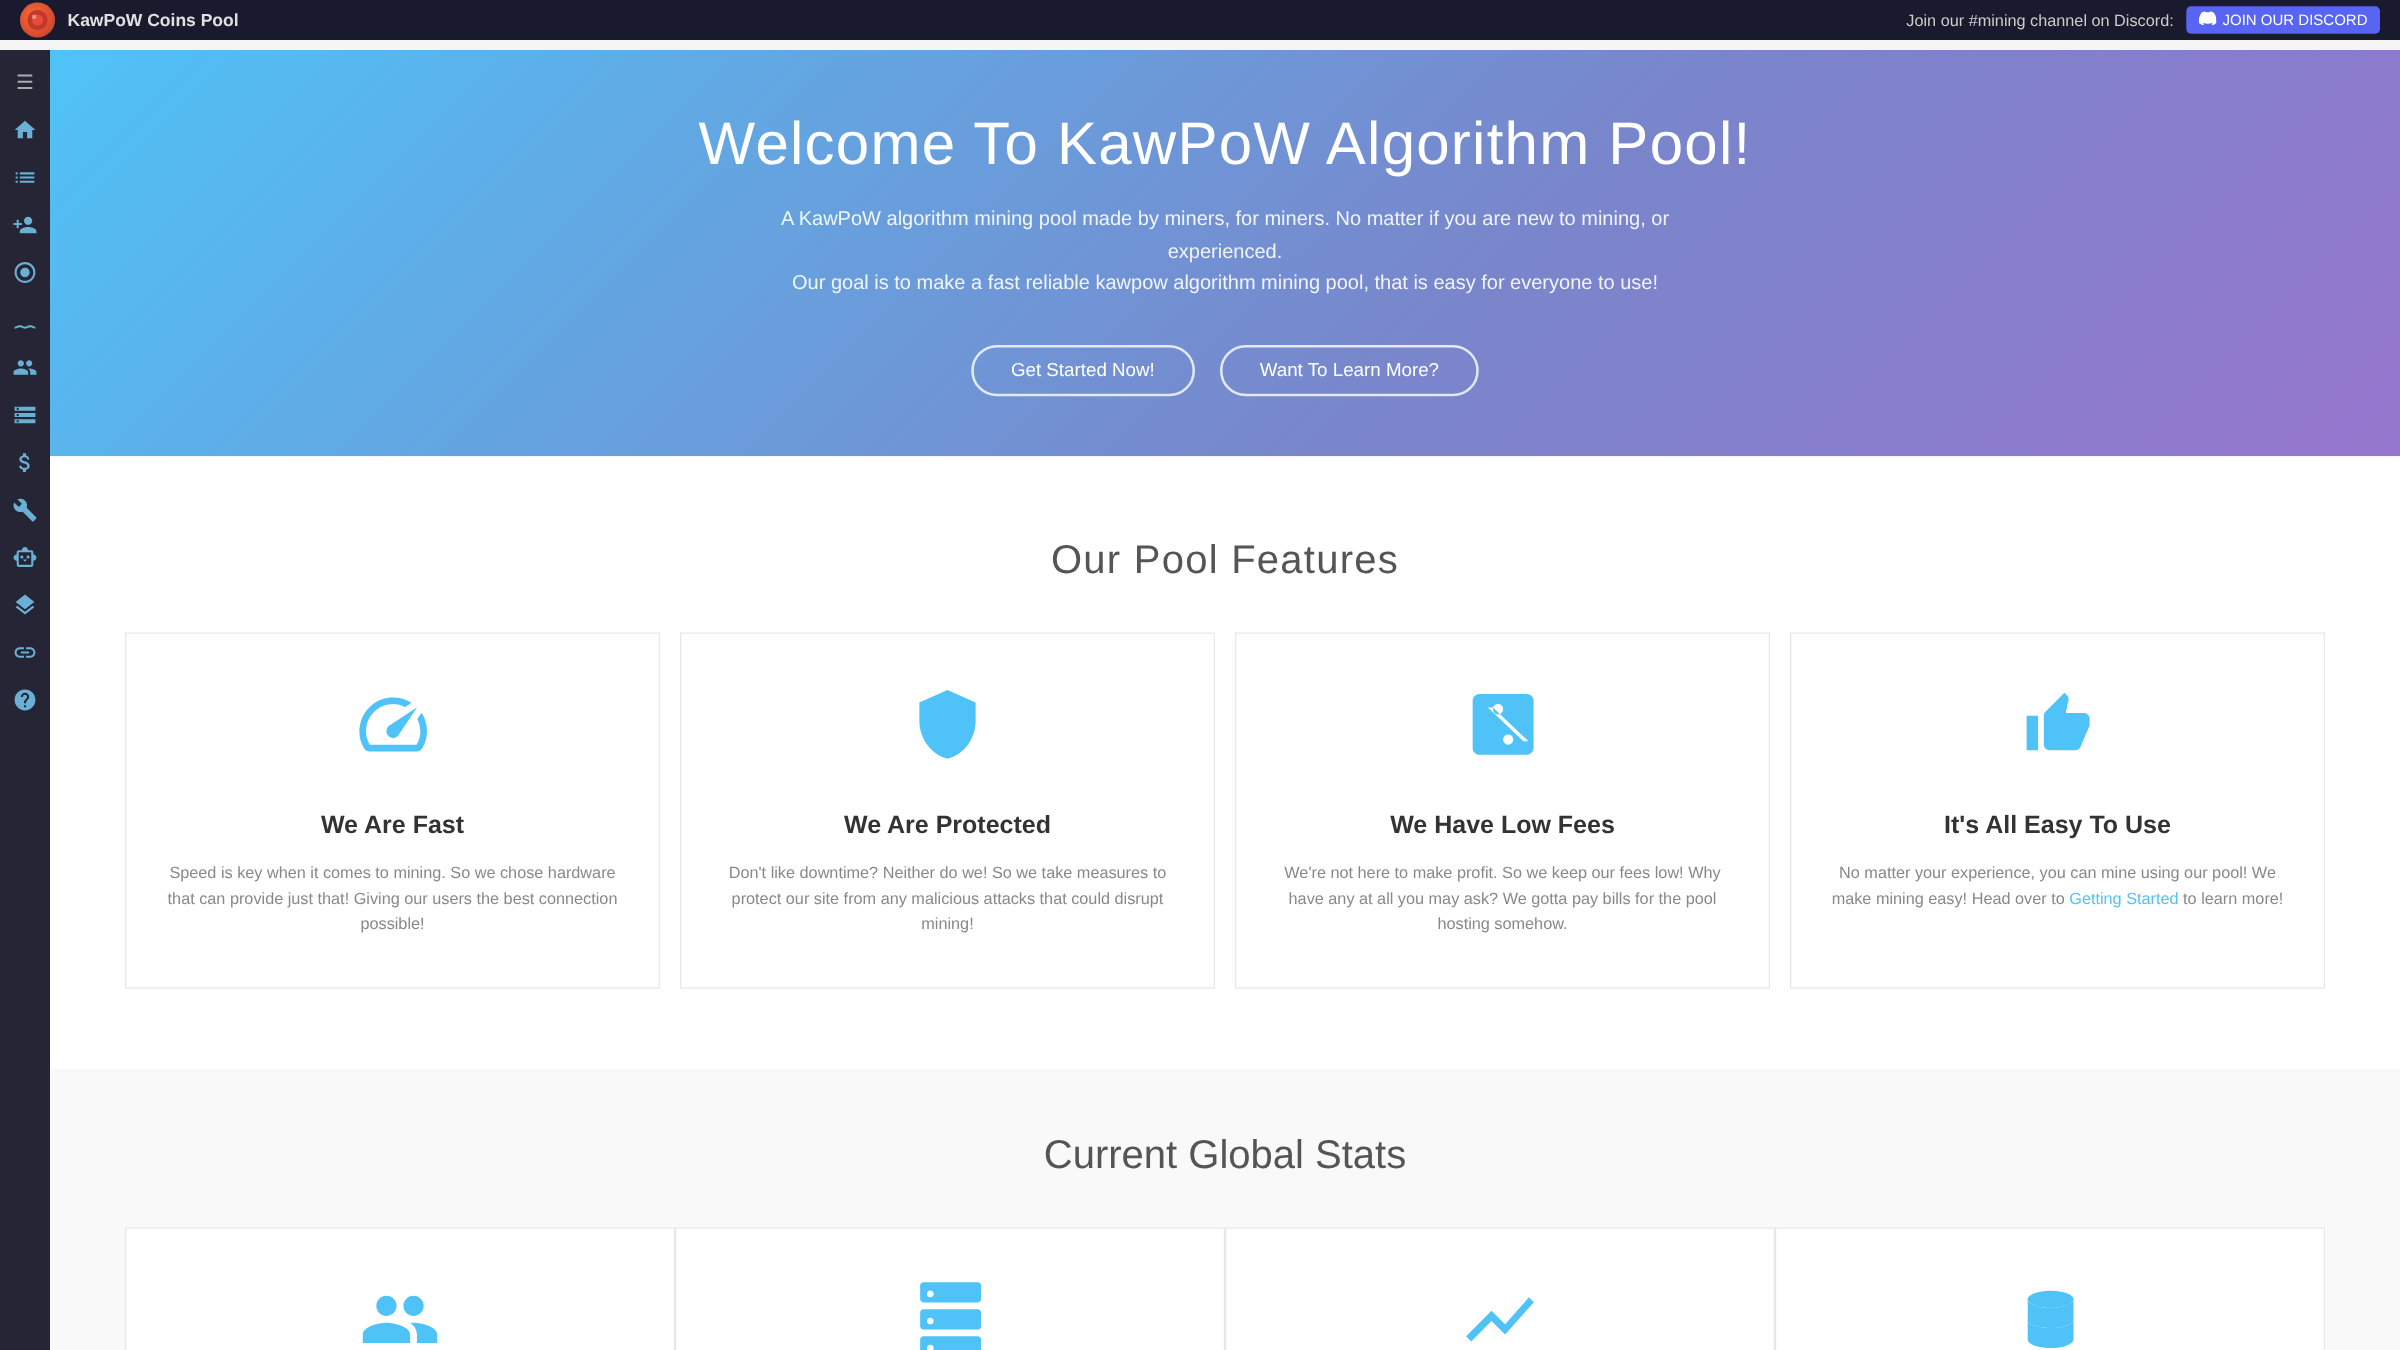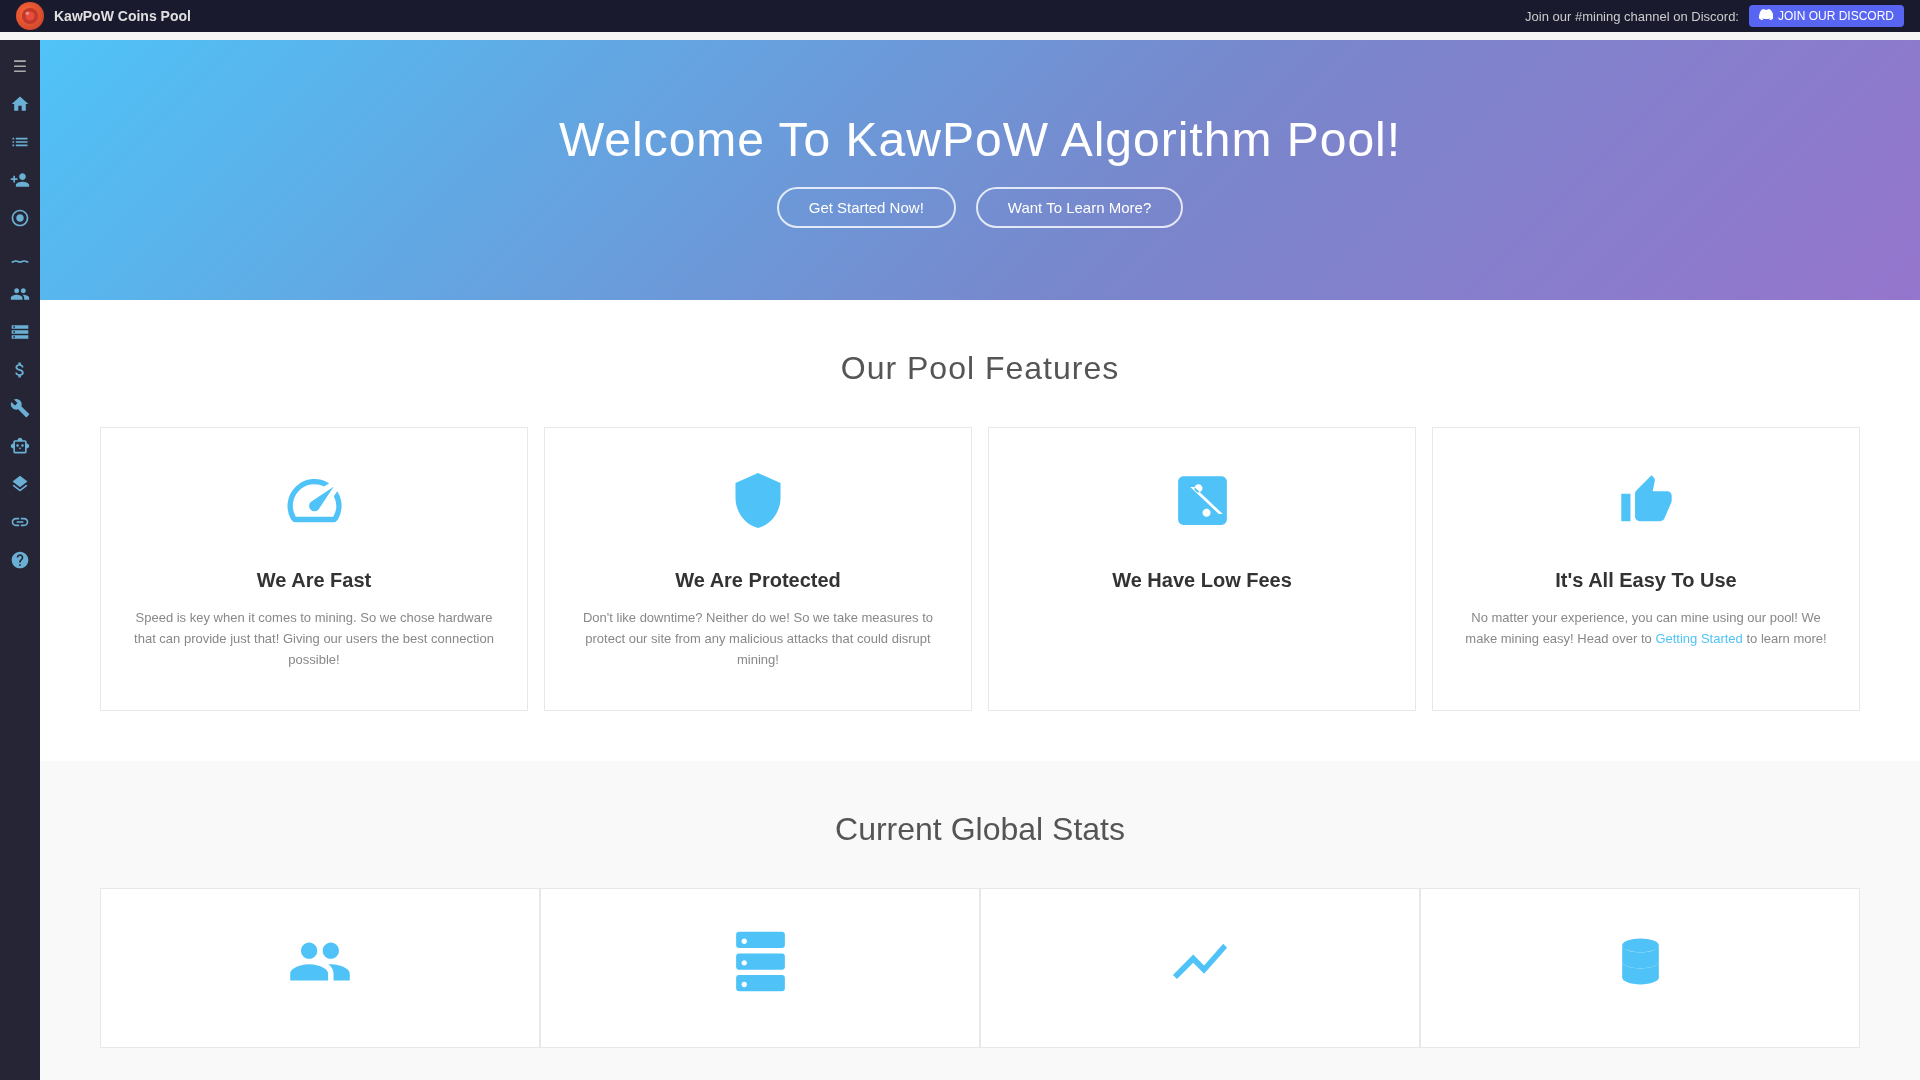--- a/index.html
+++ b/index.html
@@ -101,21 +101,21 @@
       padding: 10px 30px;
       border-radius: 30px;
       font-size: 15px;
       cursor: pointer;
       transition: background 0.2s;
     }
 
     
     .section {
       background: #fff;
-      padding: 50px 60px;
+      padding: 64px 60px;
     }
     .section-title {
       text-align: center;
       font-size: 32px;
       font-weight: 300;
       color: #555;
       margin-bottom: 40px;
       letter-spacing: 1px;
     }
 
@@ -281,20 +281,24 @@
     <svg width="20" height="20" viewBox="0 0 24 24" fill="#6ab0d4">
         <path d="M12 2C6.48 2 2 6.48 2 12s4.48 10 10 10 10-4.48 10-10S17.52 2 12 2zm1 17h-2v-2h2v2zm2.07-7.75l-.9.92C13.45 12.9 13 13.5 13 15h-2v-.5c0-1.1.45-2.1 1.17-2.83l1.24-1.26c.37-.36.59-.86.59-1.41 0-1.1-.9-2-2-2s-2 .9-2 2H8c0-2.21 1.79-4 4-4s4 1.79 4 4c0 .88-.36 1.68-.93 2.25z"></path>
       </svg>
   </div>
 </div>
 
 <div class="main">
 
   <div class="hero">
     <h1 class="hero-title">Welcome To KawPoW Algorithm Pool!</h1>
+    <p class="hero-subtitle">
+      <span>A KawPoW algorithm mining pool made by miners, for miners. No matter if you are new to mining, or experienced.</span><br>
+      <span>Our goal is to make a fast reliable kawpow algorithm mining pool, that is easy for everyone to use!</span>
+    </p>
     <div class="hero-buttons">
       <button class="hero-btn">Get Started Now!</button>
       <button class="hero-btn">Want To Learn More?</button>
     </div>
   </div>
 
   <div class="section">
     <h2 class="section-title">Our Pool Features</h2>
     <div class="cards-grid">
 
@@ -319,20 +323,21 @@
         <div class="feature-desc">Don't like downtime? Neither do we! So we take measures to protect our site from any malicious attacks that could disrupt mining!</div>
       </div>
 
       <div class="feature-card">
         <span class="feature-icon">
           <svg width="65" height="65" viewBox="0 0 24 24" fill="#4fc3f7">
             <path d="M19 3H5c-1.1 0-2 .9-2 2v14c0 1.1.9 2 2 2h14c1.1 0 2-.9 2-2V5c0-1.1-.9-2-2-2zm-8.5 3c.83 0 1.5.67 1.5 1.5S11.33 9 10.5 9 9 8.33 9 7.5 9.67 6 10.5 6zm3 12c-.83 0-1.5-.67-1.5-1.5s.67-1.5 1.5-1.5 1.5.67 1.5 1.5-.67 1.5-1.5 1.5zm4.5-1L7.5 7H9l10.5 10H18z"></path>
           </svg>
         </span>
         <div class="feature-title">We Have Low Fees</div>
+        <div class="feature-desc">We're not here to make profit. So we keep our fees low! Why have any at all you may ask? We gotta pay bills for the pool hosting somehow.</div>
       </div>
 
       <div class="feature-card">
         <span class="feature-icon">
           <svg width="55" height="65" viewBox="0 0 24 24" fill="#4fc3f7">
             <path d="M1 21h4V9H1v12zm22-11c0-1.1-.9-2-2-2h-6.31l.95-4.57.03-.32c0-.41-.17-.79-.44-1.06L14.17 1 7.59 7.59C7.22 7.95 7 8.45 7 9v10c0 1.1.9 2 2 2h9c.83 0 1.54-.5 1.84-1.22l3.02-7.05c.09-.23.14-.47.14-.73v-2z"></path>
           </svg>
         </span>
         <div class="feature-title">It's All Easy To Use</div>
         <div class="feature-desc">

